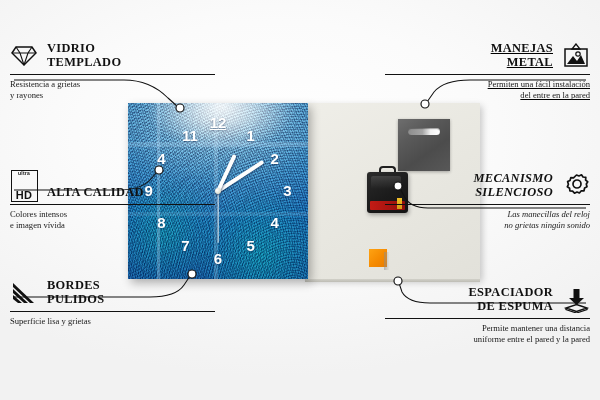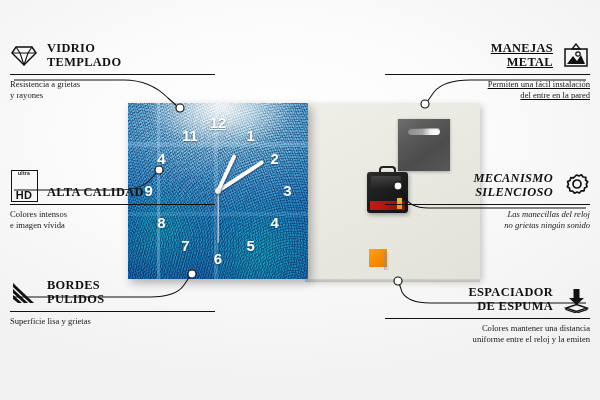--- a/index.html
+++ b/index.html
@@ -422,18 +422,18 @@
           <path d="M3 21 V22.6 L13.5 26 L24 22.6 V21" fill="none" stroke="#111" stroke-width="1.3"></path>
         </svg>
       </span>
       <span class="f-title">
         <span>ESPACIADOR</span><br>
         <span>DE ESPUMA</span>
       </span>
     </div>
     <div class="f-rule"></div>
     <div class="f-desc">
-      <span>Colores mantener una distancia</span><br>
-      <span>uniforme entre el reloj y la emiten</span>
+      <span>Permite mantener una distancia</span><br>
+      <span>uniforme entre el pared y la pared</span>
     </div>
   </div>
 
 </div>
 
 </body></html>

